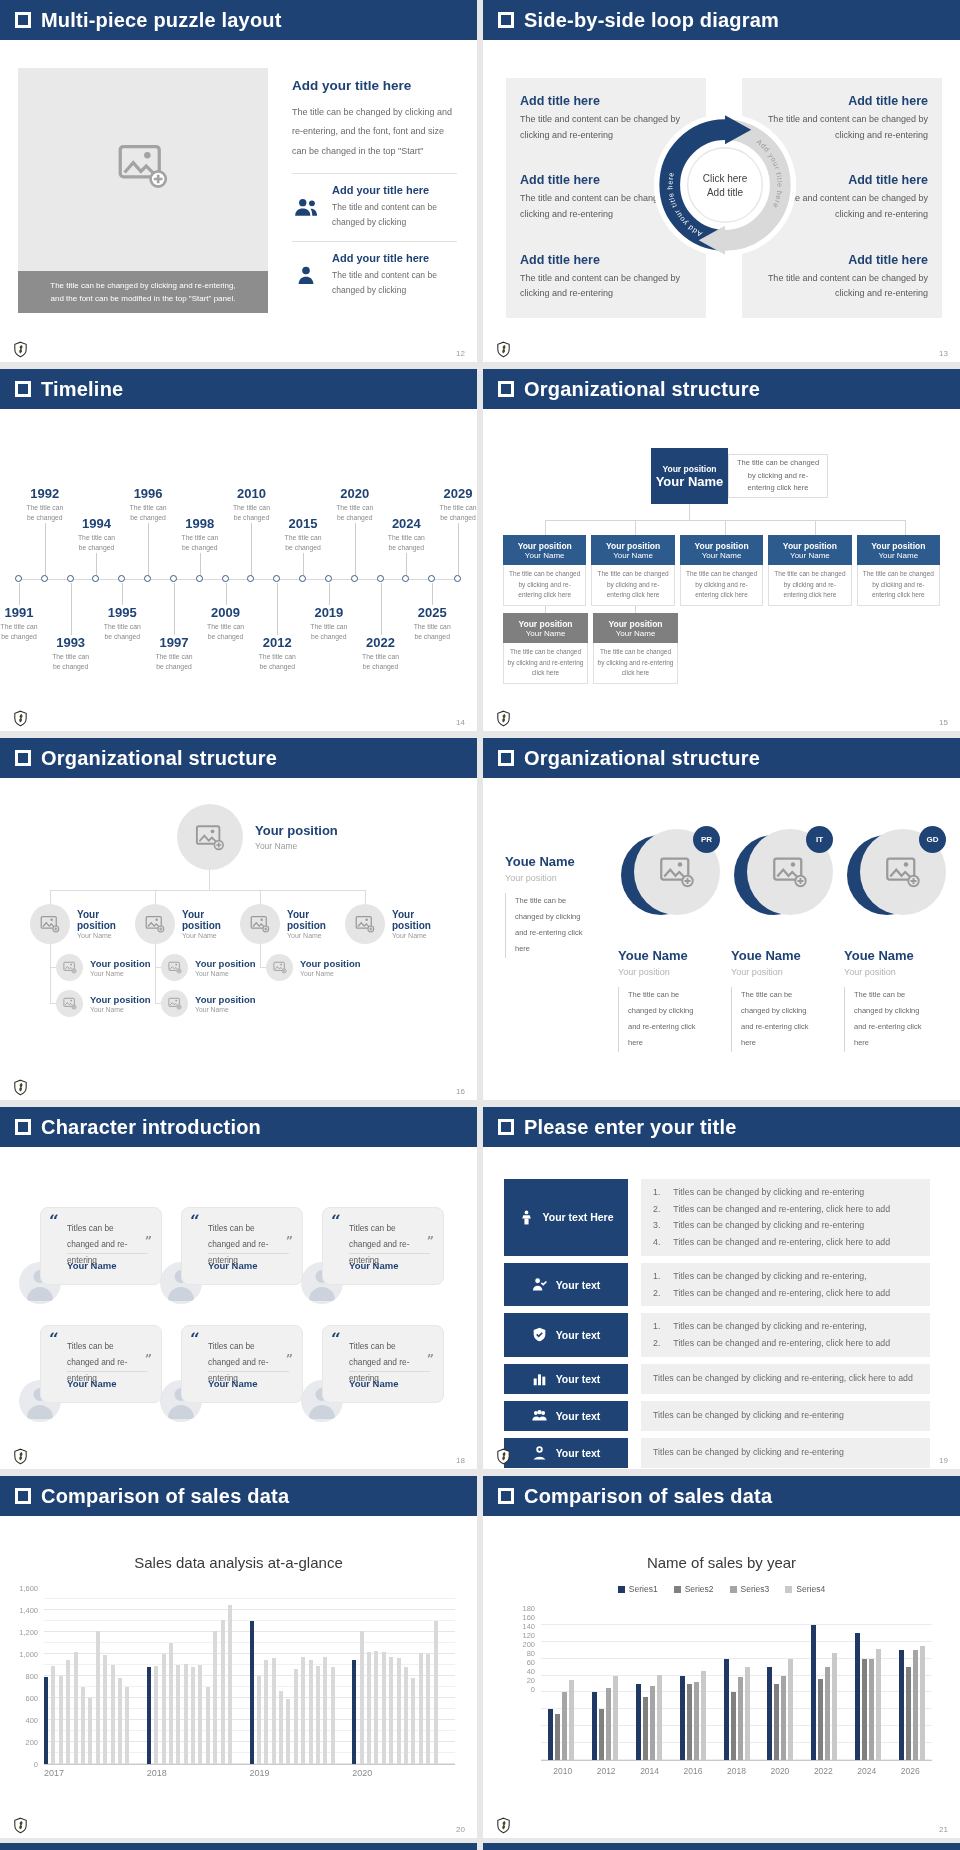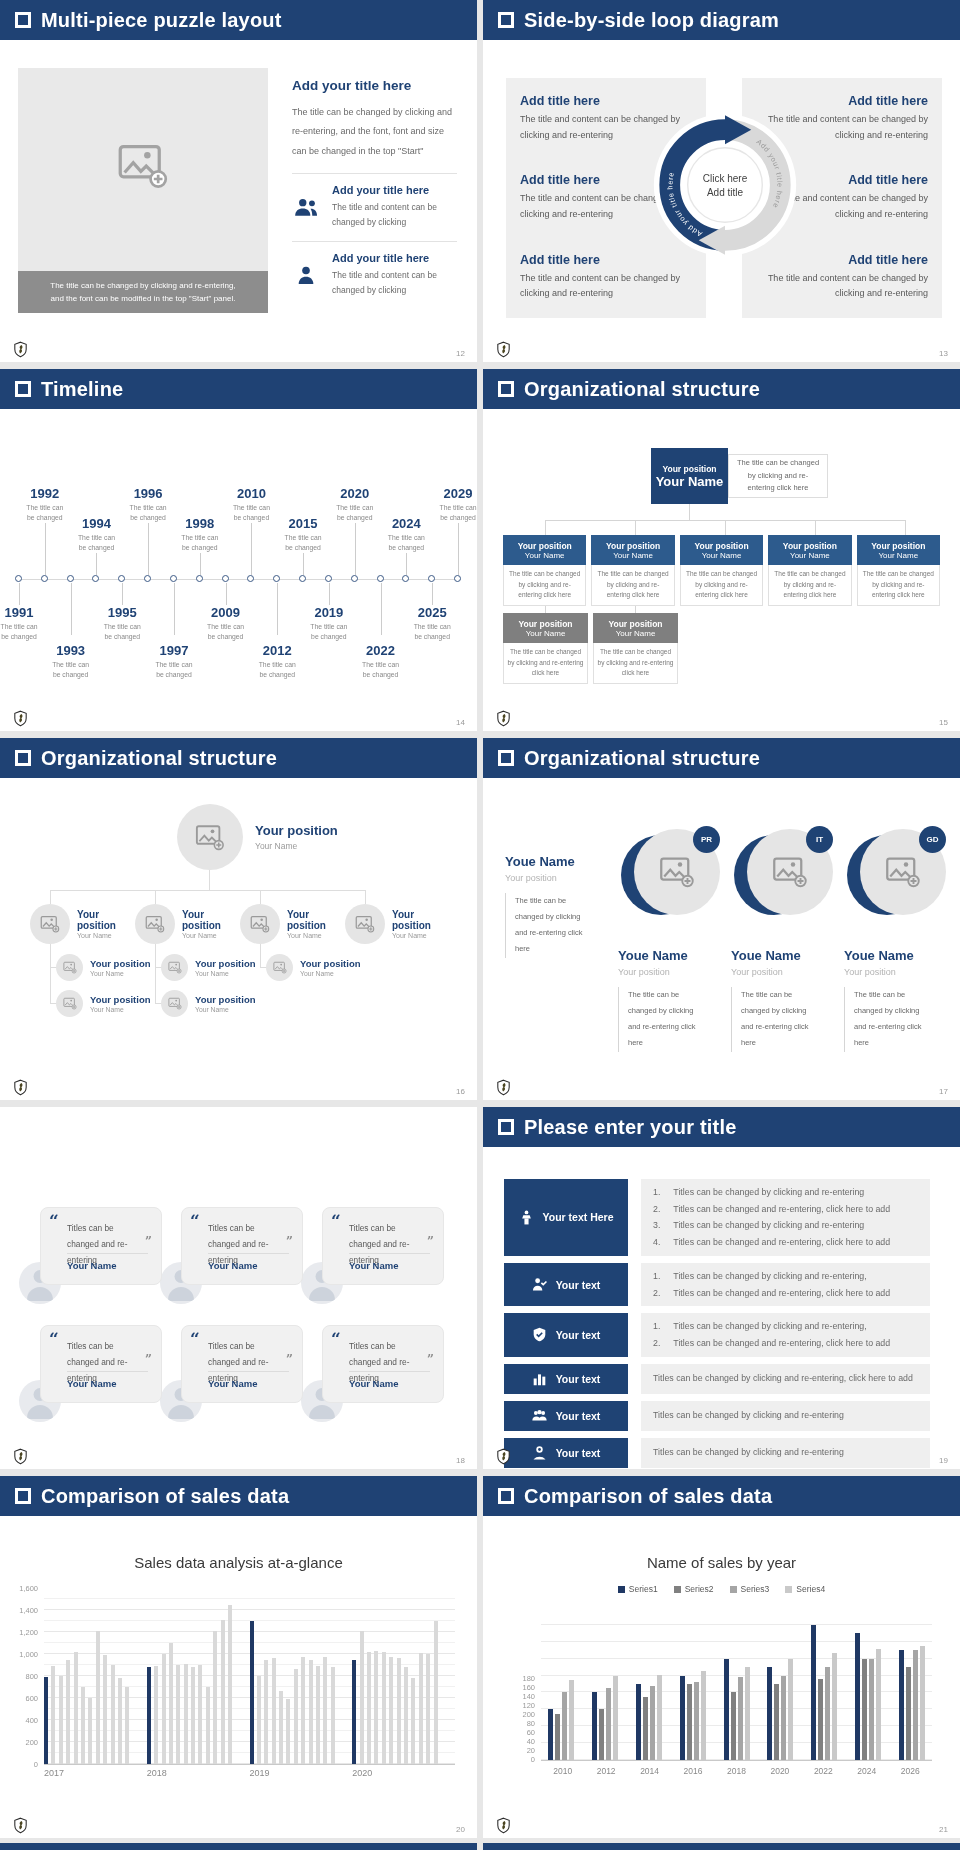--- a/index.html
+++ b/index.html
@@ -44,21 +44,21 @@
   .tl-item[data-side="up"] .tl-stem{bottom:4px}
   .tl-item[data-side="up"][data-level="1"] .tl-stem{height:52px}
   .tl-item[data-side="up"][data-level="2"] .tl-stem{height:22px}
   .tl-item[data-side="down"] .tl-stem{top:4px}
   .tl-item[data-side="down"][data-level="1"] .tl-stem{height:22px}
   .tl-item[data-side="down"][data-level="2"] .tl-stem{height:52px}
   .tl-lbl{position:absolute;left:-29px;width:58px;text-align:center}
   .tl-item[data-side="up"][data-level="1"] .tl-lbl{bottom:56px}
   .tl-item[data-side="up"][data-level="2"] .tl-lbl{bottom:26px}
   .tl-item[data-side="down"][data-level="1"] .tl-lbl{top:26px}
-  .tl-item[data-side="down"][data-level="2"] .tl-lbl{top:64px}
+  .tl-item[data-side="down"][data-level="2"] .tl-lbl{top:56px}
   .tl-year{font-size:13px;font-weight:bold;color:#1f4274}
   .tl-cap{font-size:6.8px;color:#8a8a8a;line-height:1.5;margin-top:2px}
   
   .s4-root{position:absolute;left:168px;top:39px;width:77px;height:56px;background:#1f4374;color:#fff;display:flex;flex-direction:column;align-items:center;justify-content:center;z-index:2}
   .s4-root .pos{font-size:8.5px;font-weight:bold}
   .s4-root .name{font-size:13px;font-weight:bold}
   .s4-note{position:absolute;left:245px;top:45px;width:100px;height:44px;border:1px solid #ddd;background:#fff;font-size:7.5px;color:#6a6a6a;line-height:1.7;display:flex;align-items:center;text-align:center;padding:2px 6px;box-sizing:border-box}
   .s4-line{position:absolute;background:#d5d5d5}
   .s4-cols{position:absolute;left:20px;top:126px;width:437px;display:flex;gap:5px}
   .s4-col{flex:1}
@@ -140,21 +140,21 @@
   .c1-xcell{flex:1;font-size:9px;color:#8a8a8a}
   .c2-legend{position:absolute;top:68px;left:0;right:0;display:flex;justify-content:center;gap:16px;align-items:center}
   .c2-leg-item{display:flex;align-items:center;gap:4px;font-size:8.5px;color:#595959}
   .c2-leg-sq{width:7px;height:7px;display:inline-block}
   .c2-wrap{position:absolute;left:58px;right:28px;top:92px;height:152px;border-bottom:1px solid #c9c9c9;
     background-image:repeating-linear-gradient(to top,#ebebeb 0 1px,transparent 1px 16.9px)}
   .c2-bars{display:flex;height:100%;align-items:flex-end;justify-content:space-between;padding:0 7px}
   .c2-group{display:flex;gap:2px;align-items:flex-end;height:100%;align-self:flex-end}
   .c2-bar{width:5px;flex:none}
   .c2-group{align-items:flex-end}
-  .c2-y{position:absolute;left:26px;top:88px;height:160px;width:26px;display:flex;flex-direction:column;justify-content:flex-end;align-items:flex-end;font-size:7.5px;color:#9a9a9a}
+  .c2-y{position:absolute;left:26px;top:88px;height:160px;width:26px;display:flex;flex-direction:column;justify-content:flex-start;align-items:flex-end;font-size:7.5px;color:#9a9a9a}
   .c2-x{position:absolute;left:58px;right:28px;top:250px;display:flex}
   .c2-xcell{flex:1;text-align:center;font-size:8.5px;color:#8a8a8a}
   .partial-bar{position:absolute;bottom:0;width:477px;height:7px;background:#1f4274}
 </style>
 </head>
 <body>
 
 <div class="grid">
 
   <section class="slide">
@@ -835,30 +835,27 @@
                 </svg>
               </span>
               <span class="s6-badge">GD</span>
             </div>
             <div class="s6-name">Youe Name</div>
             <div class="s6-posn">Your position</div>
             <div class="s6-text">The title can be changed by clicking and re-entering click here</div>
           </div>
         </div>
     </div>
-    <footer class="slide-footer">
-      <svg class="logo-shield" viewBox="0 0 16 20">
-          <path d="M8 1l7 2.6v6.2c0 4.6-3 7.6-7 9.2-4-1.6-7-4.6-7-9.2V3.6z" fill="#fff" stroke="#2a2a2a" stroke-width="1.3"></path>
-          <path d="M9.5 4.5c-2.6 1.2-3.4 3.2-1.6 5-1.7 1.5-1.9 3.6-.4 5.5 2.4-1.4 3.2-3.3 1.6-5.2 1.7-1.4 1.8-3.4.4-5.3z" fill="#4a4420"></path>
-        </svg>
-      <span class="page-no">17</span>
-    </footer>
   </section>
 
   <section class="slide">
+    <header class="slide-header">
+      <span class="hdr-bullet"></span>
+      <h2 class="hdr-title">Character introduction</h2>
+    </header>
     <div class="slide-body">
       <div class="s7-wrap">
 
       <div class="s7-cell" style="--idx: 0;">
             <span class="s7-avatar"></span>
             <span class="s7-card"></span>
             <span class="s7-quote">“</span>
             <div class="s7-text">Titles can be changed and re-entering</div>
             <span class="s7-endq">”</span>
             <span class="s7-div"></span>

